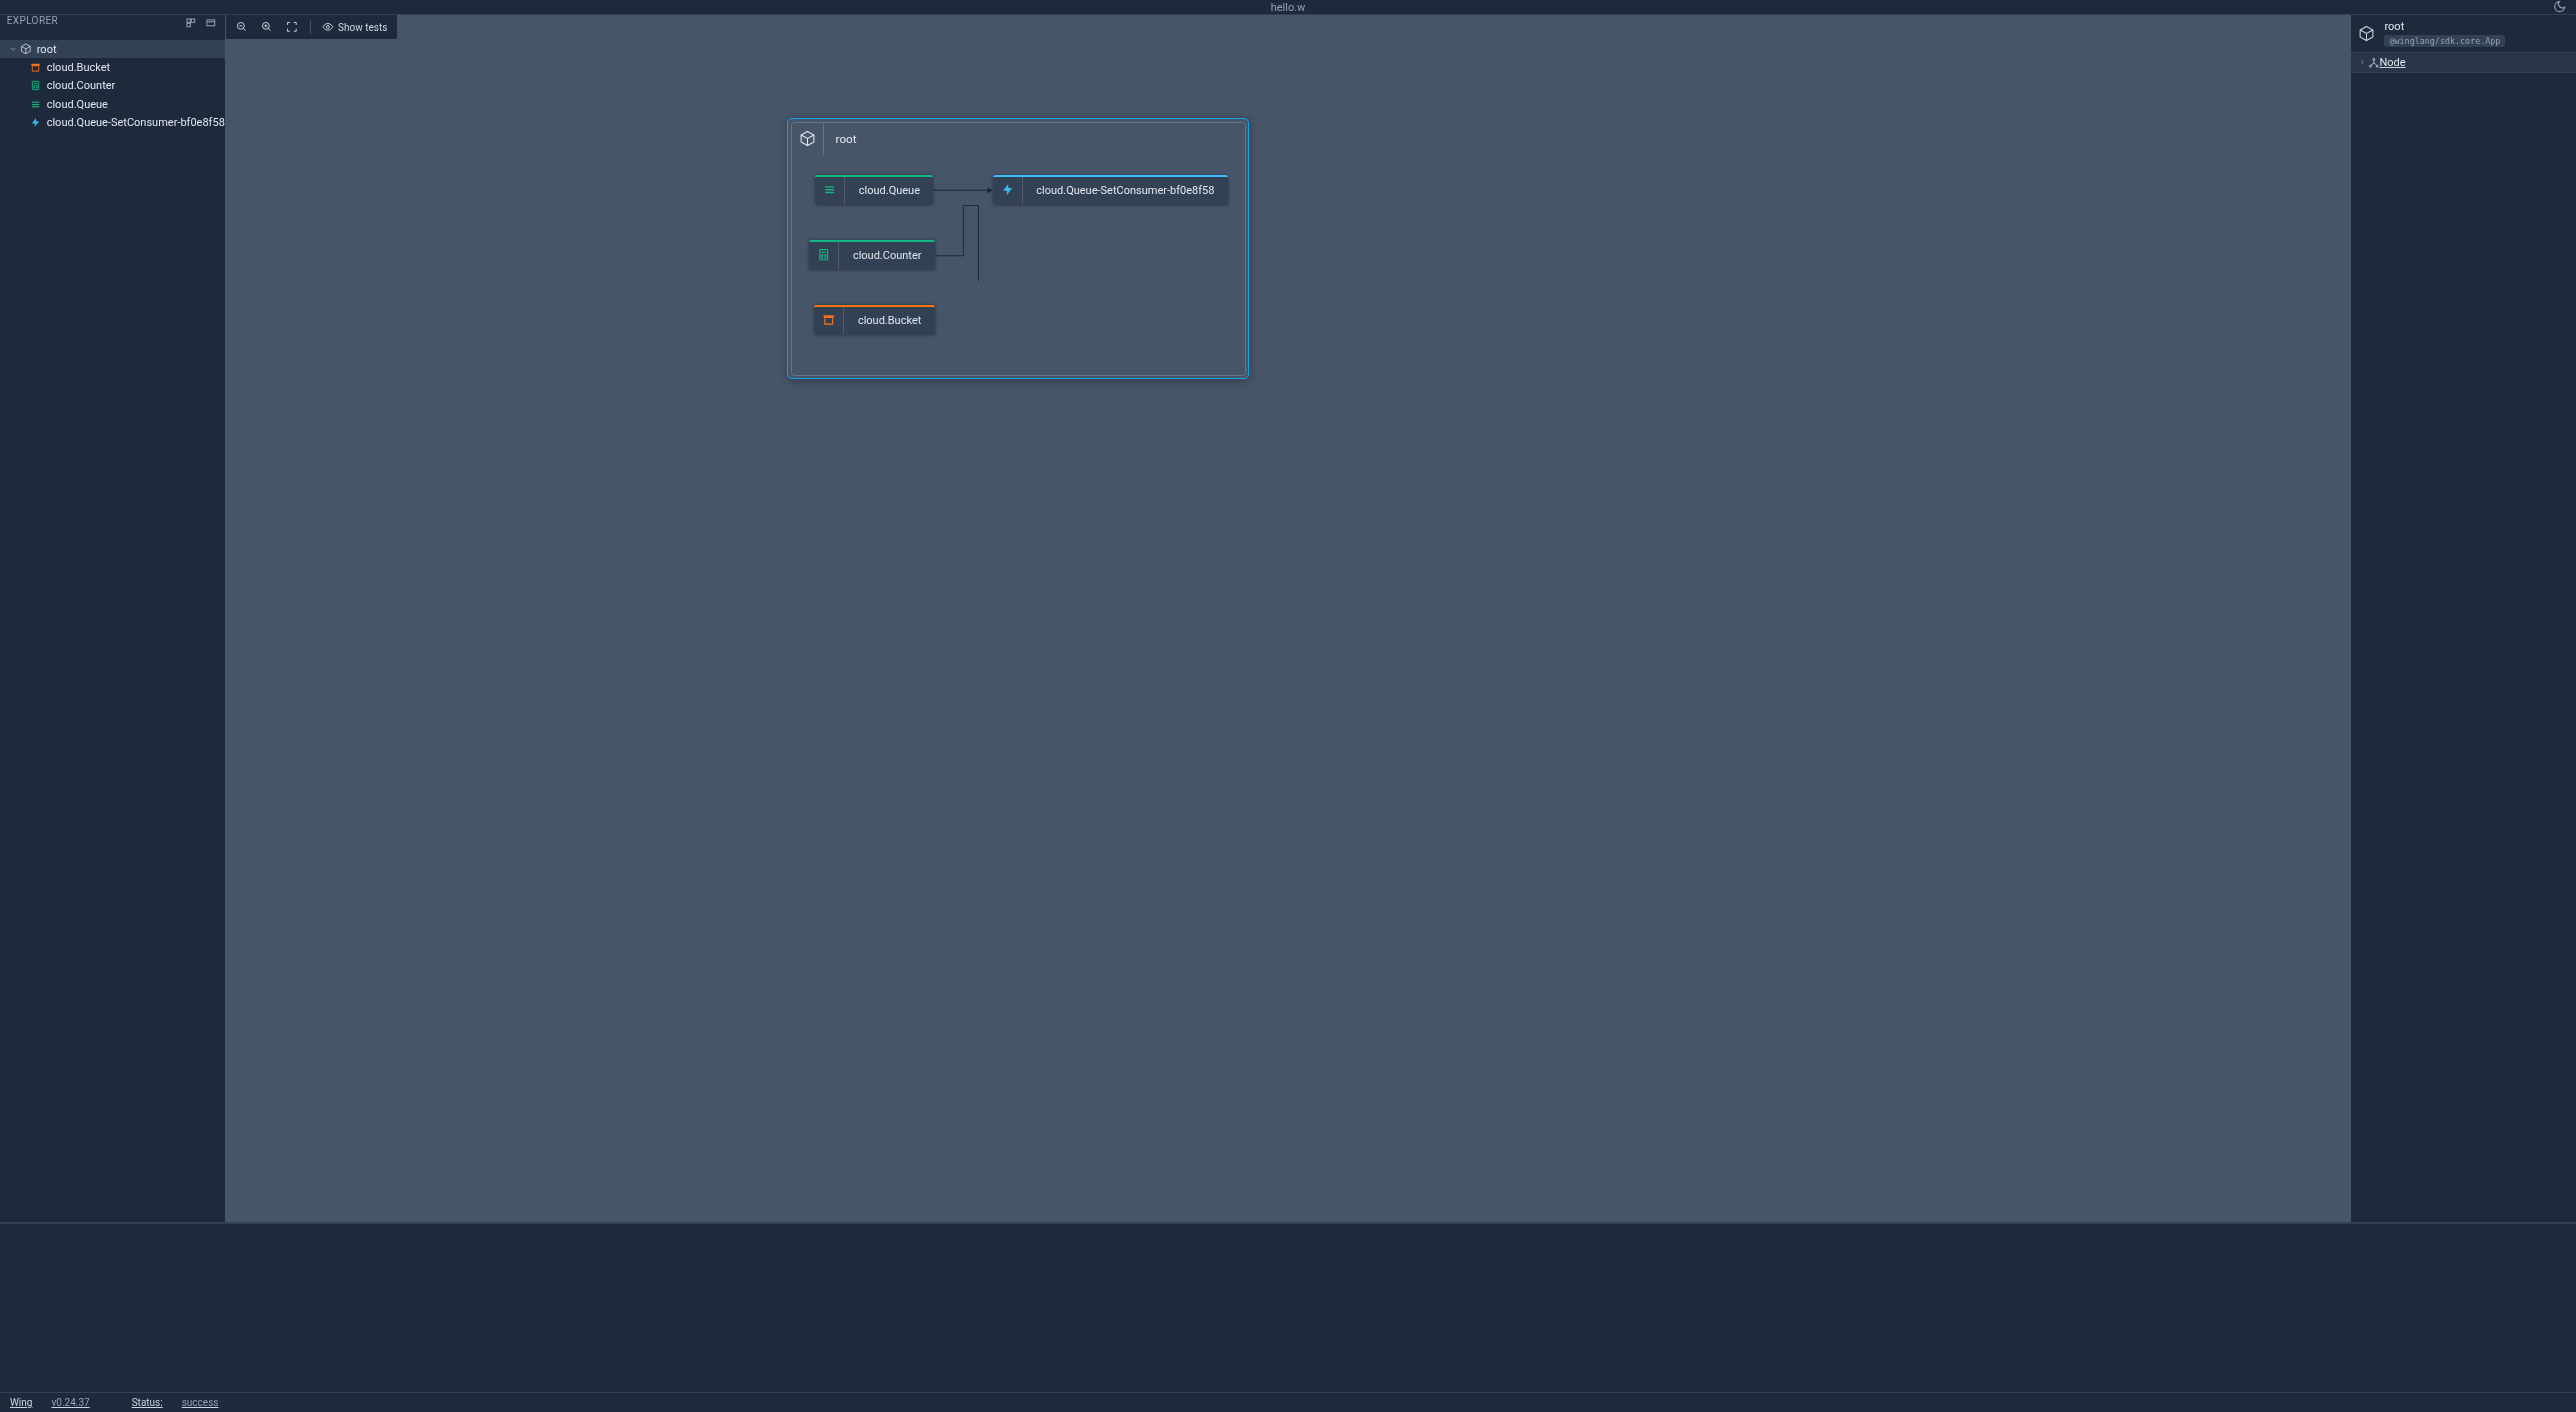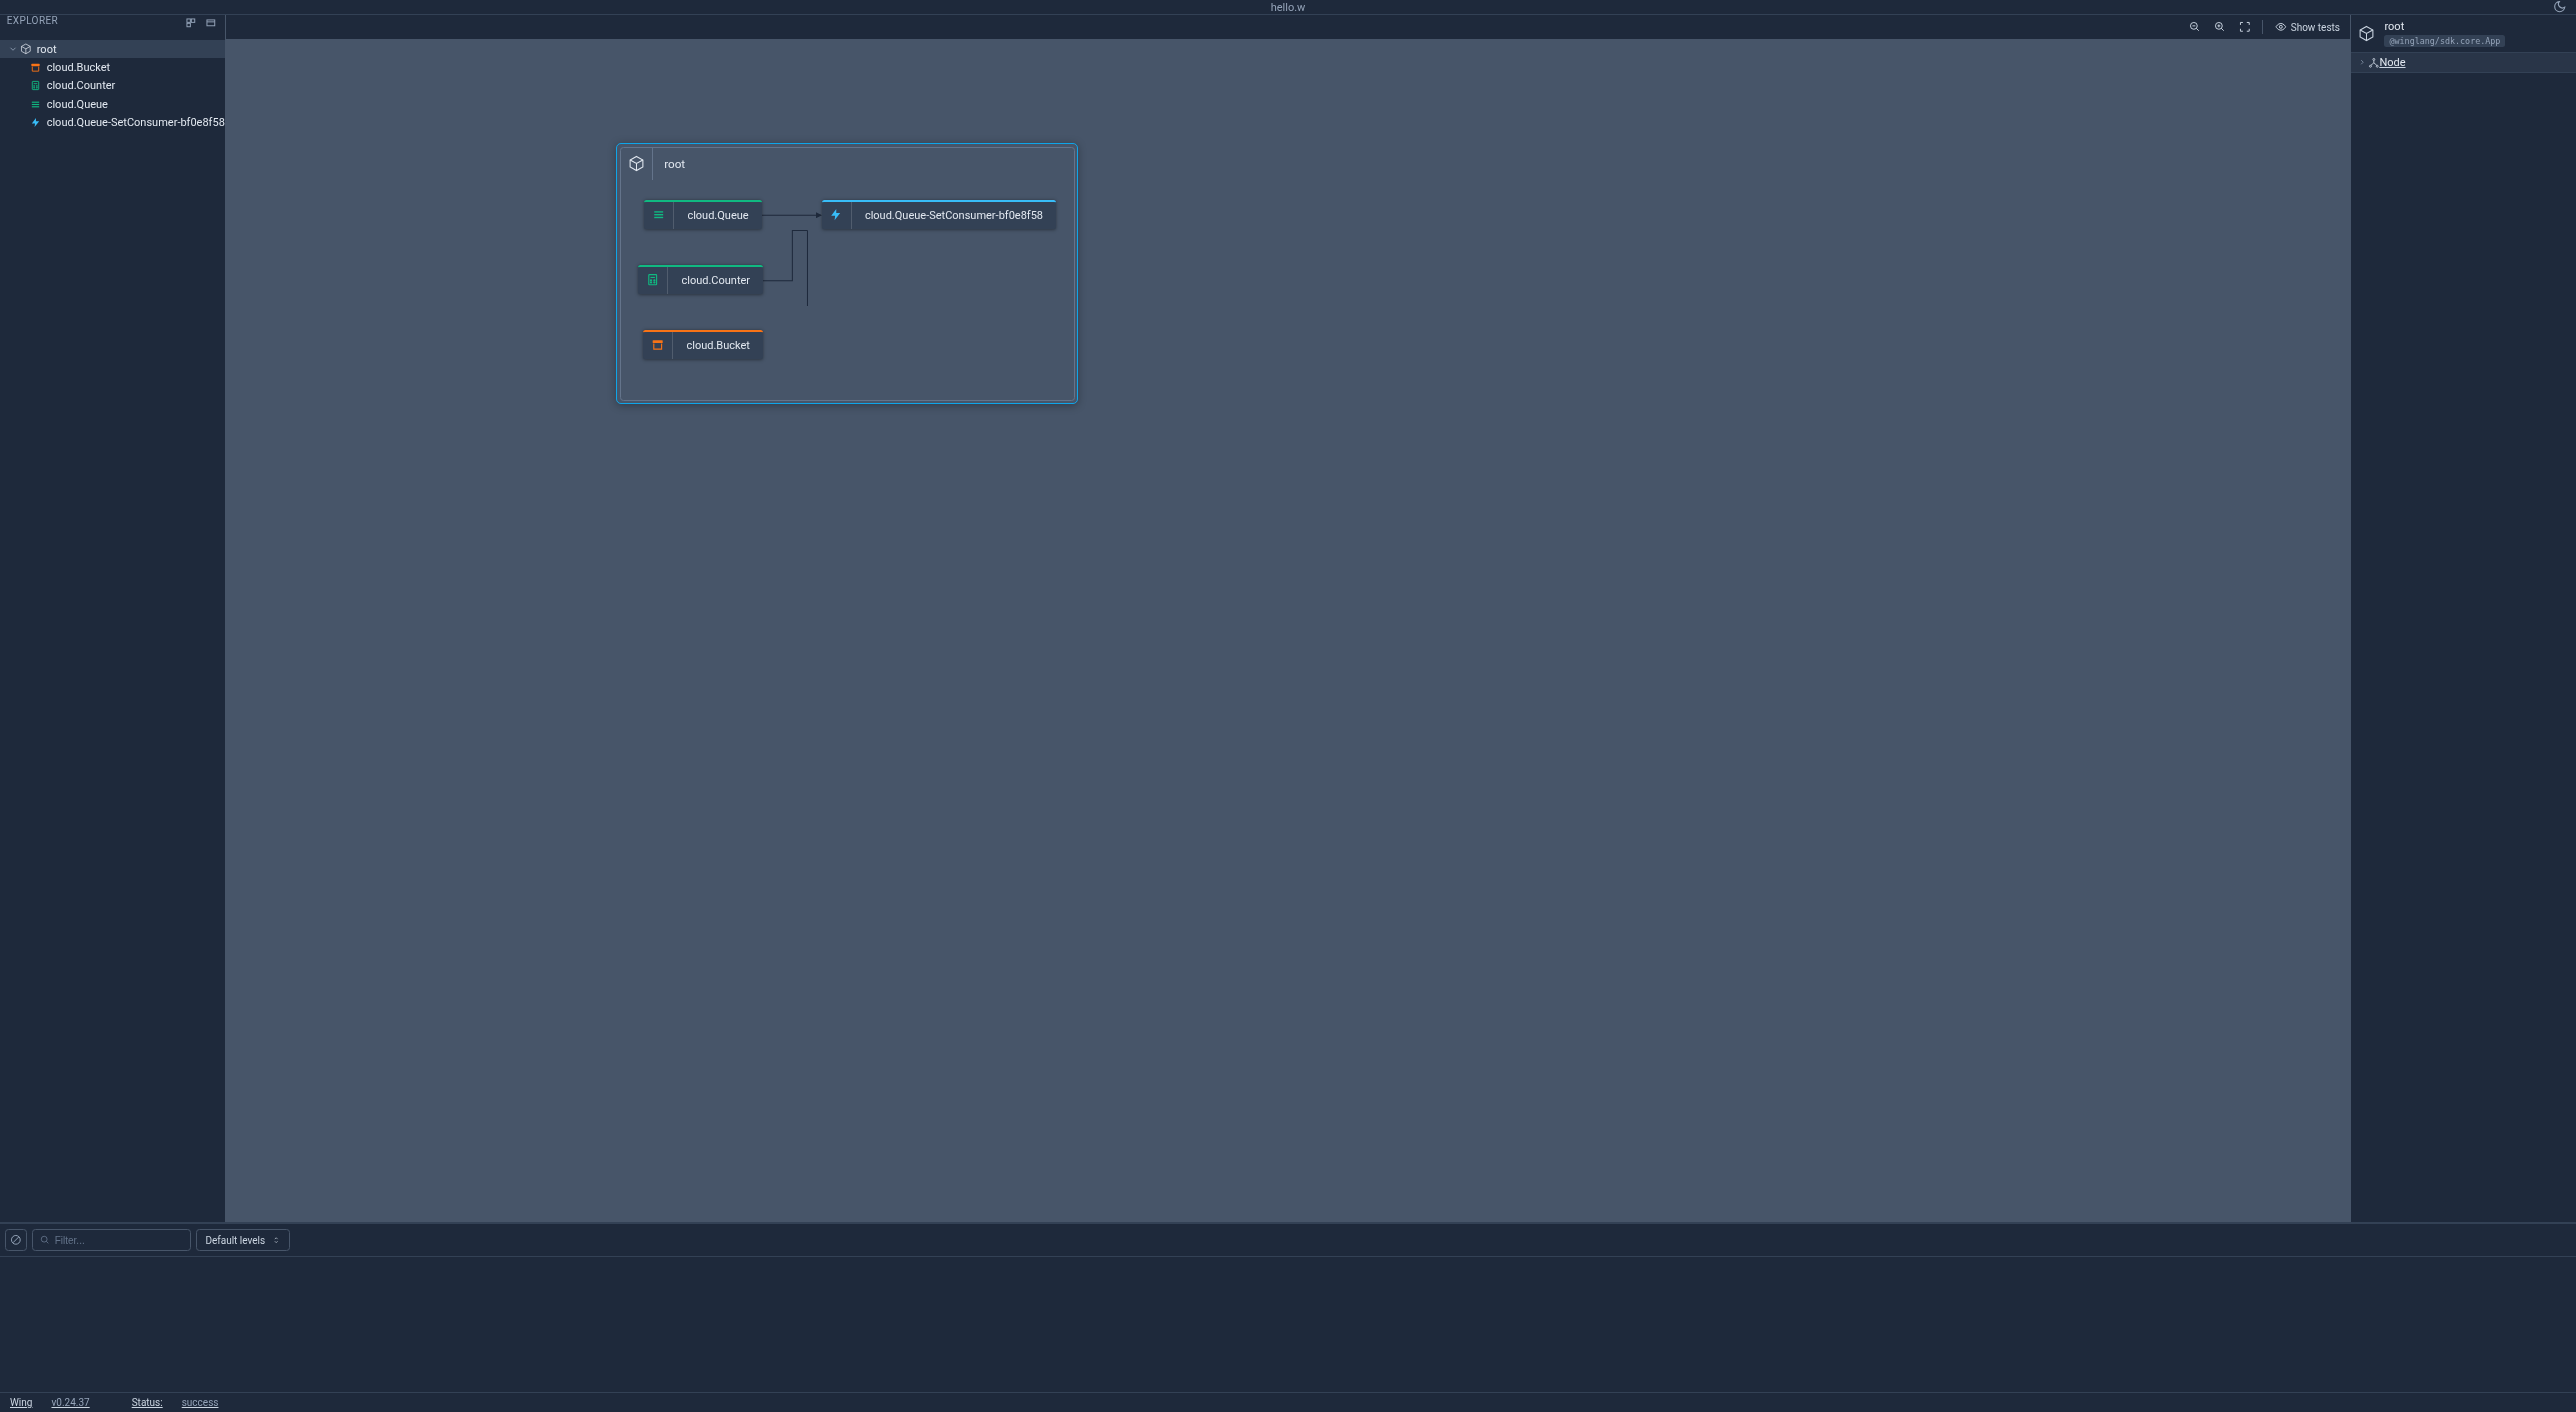--- a/index.html
+++ b/index.html
@@ -126,21 +126,21 @@
     }
     .tests-body {
       padding: 5px 8.4px;
       font-family: ui-monospace, "SF Mono", Menlo, monospace;
       font-size: 10px;
       color: #94a3b8;
     }
     .center-col {
       flex: 1;
       display: flex;
-      flex-direction: column;
+      flex-direction: row;
       background: #475569;
       position: relative;
     }
     .canvas-toolbar {
       height: 25px;
       display: flex;
       align-items: center;
       justify-content: flex-end;
       gap: 3.4px;
       padding: 0 5px;
@@ -601,44 +601,20 @@
             <circle cx="19" cy="19" r="2"></circle>
             <path d="M12 7 L12 12 M12 12 L6 17 M12 12 L18 17"></path>
           </svg>
       </span>
       <span class="inspector-row-label">Node</span>
     </div>
   </div>
 </div>
 
 <div class="logs-panel">
-  <div class="logs-toolbar">
-    <div class="clear-btn">
-      <svg width="11.7" height="11.7" viewBox="0 0 24 24" fill="none" stroke="currentColor" stroke-width="2">
-          <circle cx="12" cy="12" r="9"></circle>
-          <line x1="6" y1="18" x2="18" y2="6"></line>
-        </svg>
-    </div>
-    <div class="filter-input-wrap">
-      <span style="color:#64748b">
-        <svg width="10" height="10" viewBox="0 0 24 24" fill="none" stroke="currentColor" stroke-width="2">
-            <circle cx="10" cy="10" r="7"></circle>
-            <line x1="20" y1="20" x2="15" y2="15"></line>
-          </svg>
-      </span>
-      <input class="filter-input" placeholder="Filter..." style="">
-    </div>
-    <div class="level-select">
-      <span>Default levels</span>
-      <svg width="8.4" height="8.4" viewBox="0 0 24 24" fill="none" stroke="currentColor" stroke-width="2">
-          <polyline points="8 9 12 5 16 9"></polyline>
-          <polyline points="8 15 12 19 16 15"></polyline>
-        </svg>
-    </div>
-  </div>
 </div>
 
 <div class="statusbar">
   <div class="status-item">
     <span>Wing</span>
     <span class="status-dim">v0.24.37</span>
   </div>
   <div class="status-item">
     <span>Status:</span>
     <span class="status-dim">success</span>

